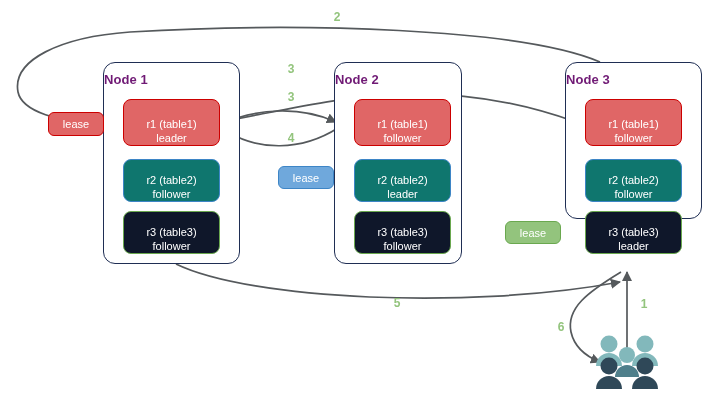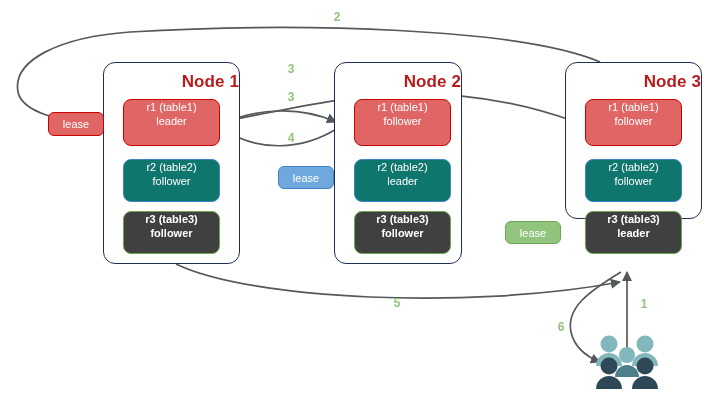--- a/index.html
+++ b/index.html
@@ -25,44 +25,44 @@
     pointer-events: none;
   }
   .node-box {
     position: absolute;
     border: 1.6px solid #1f2e54;
     border-radius: 12px;
     background: #ffffff;
     box-sizing: border-box;
   }
   .node-title {
-    text-align: right;
+    text-align: left;
     font-weight: bold;
-    font-size: 17px;
-    color: #b91c1c;
+    font-size: 13px;
+    color: #701a75;
     margin-top: 9px;
     letter-spacing: .1px;
   }
   .replica {
     position: absolute;
     border-radius: 8px;
     box-sizing: border-box;
     display: flex;
     flex-direction: column;
     align-items: center;
-    justify-content: flex-start;
+    justify-content: flex-end;
     color: #ffffff;
     font-size: 11px;
     line-height: 14px;
     text-align: center;
   }
   .replica .line2 { display: block; }
   .rep-red   { background: #e06666; border: 1.6px solid #cc0000; }
   .rep-blue  { background: #0f766e; border: 1.6px solid #3d85c6; }
-  .rep-green { background: #404040; border: 1.6px solid #6aa84f; font-weight: bold; }
+  .rep-green { background: #0f172a; border: 1.6px solid #6aa84f; }
 
   .lease {
     position: absolute;
     border-radius: 6px;
     box-sizing: border-box;
     display: flex;
     align-items: center;
     justify-content: center;
     color: #ffffff;
     font-size: 11px;

